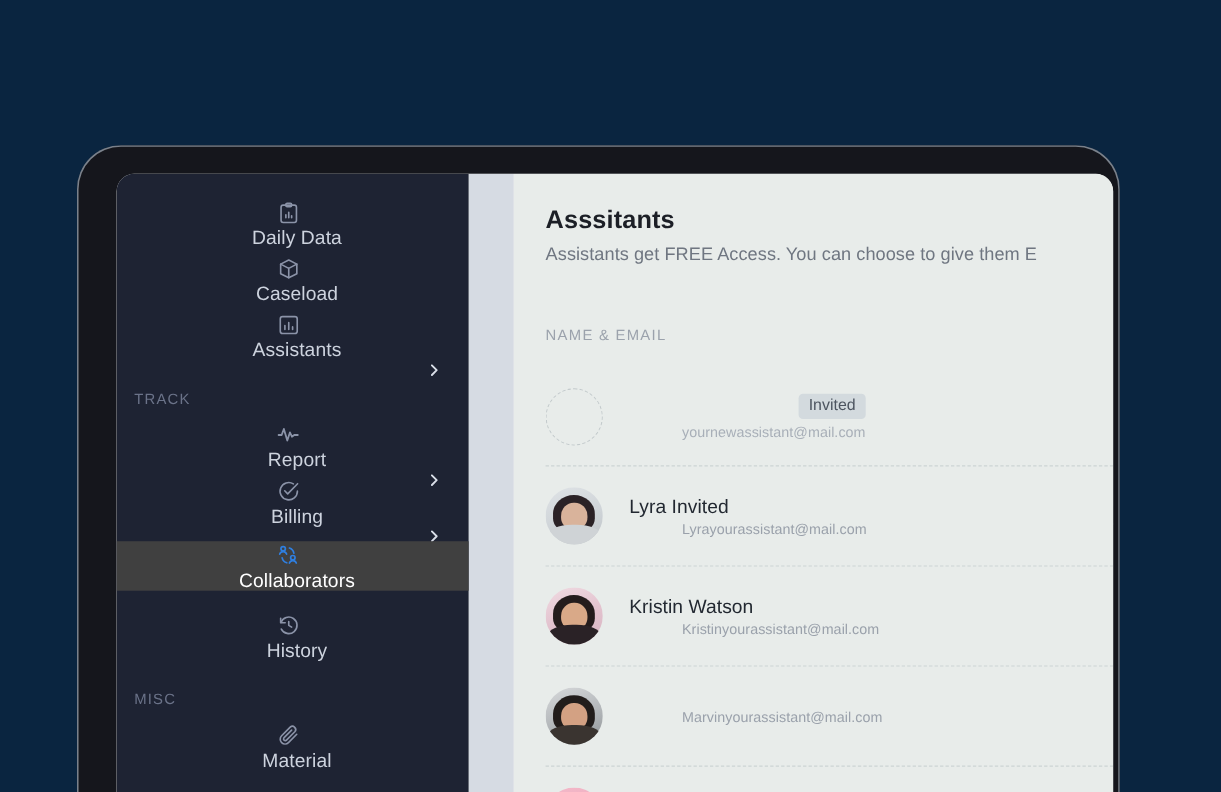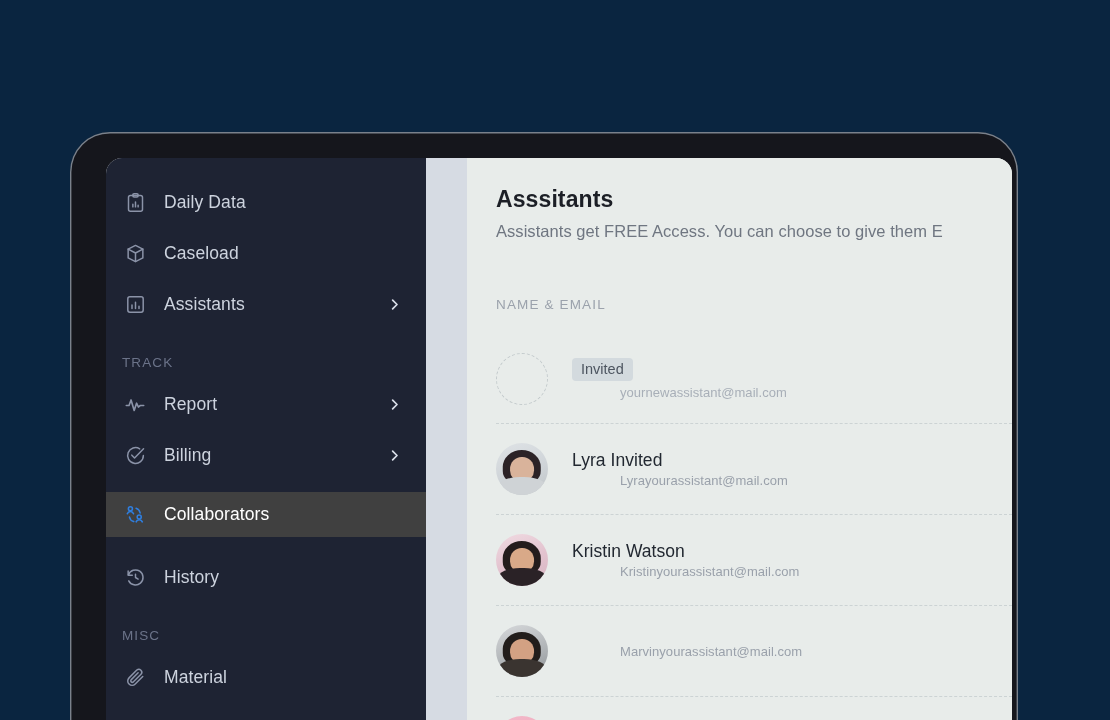--- a/index.html
+++ b/index.html
@@ -69,20 +69,21 @@
     position: relative;
   }
 
   .nav-item {
     display: flex;
     align-items: center;
     height: 45px;
     padding: 0 24px 0 16px;
     position: relative;
     cursor: pointer;
+    flex-direction: column;
   }
   .nav-item .ico {
     width: 26px;
     flex: 0 0 26px;
     display: flex;
     align-items: center;
     justify-content: center;
     color: #8b93a8;
   }
   .nav-item .lbl {
@@ -158,21 +159,21 @@
   #rows { margin-top: 20px; }
 
   .row {
     display: flex;
     align-items: center;
     height: 91px;
     border-top: 1.3px dashed #ccd3d4;
     padding-right: 18px;
     cursor: pointer;
   }
-  .row:first-child { border-top: none; padding-top: 2px; }
+  .row:first-child { border-top: none; padding-top: 2px; text-align: right; }
 
   .avatar {
     width: 52px;
     height: 52px;
     flex: 0 0 52px;
     border-radius: 50%;
     overflow: hidden;
     position: relative;
   }
   .avatar.placeholder {

